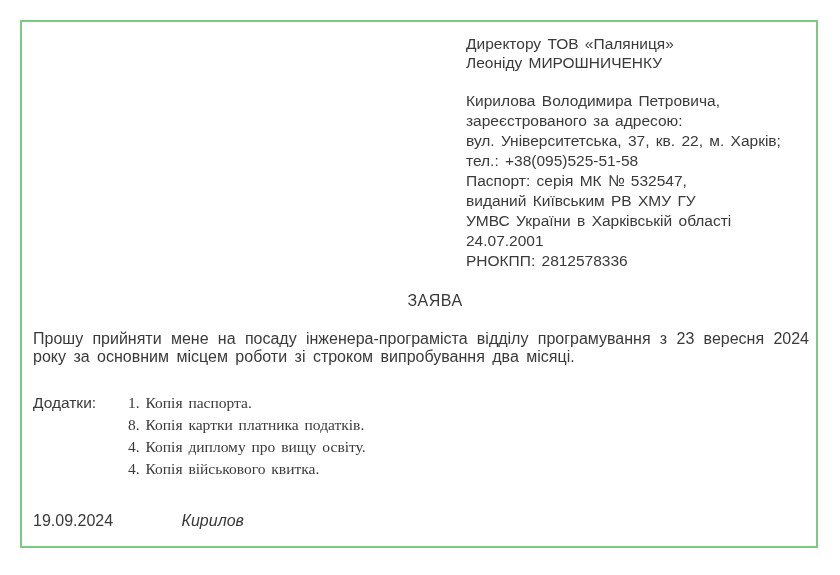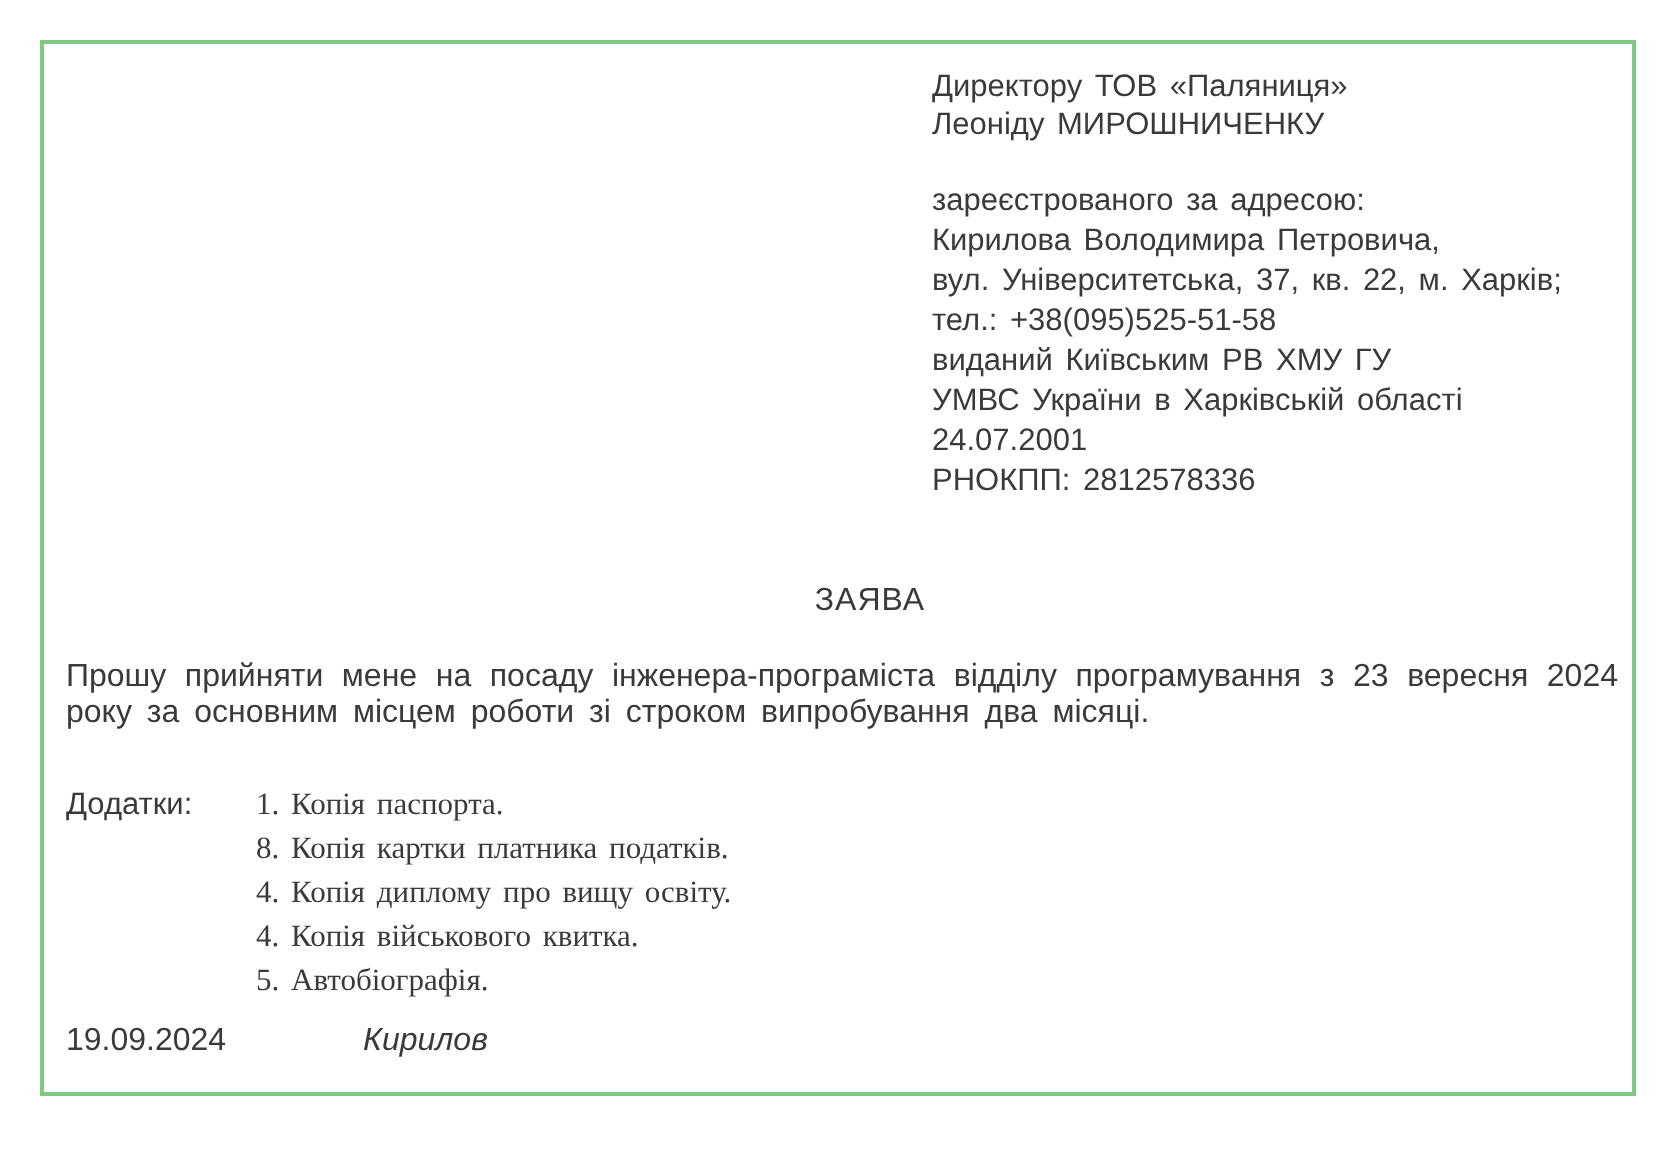--- a/index.html
+++ b/index.html
@@ -100,42 +100,42 @@
 <body style="color: rgb(58, 58, 58); background: rgb(255, 255, 255);">
 
 <div class="page-frame" style="border-color: rgb(124, 201, 130);">
 
   <div class="recipient-block">
     <div>Директору ТОВ «Паляниця»</div>
     <div>Леоніду МИРОШНИЧЕНКУ</div>
   </div>
 
   <div class="applicant-block">
+    <div>Кирилова Володимира Петровича,</div>
     <div>зареєстрованого за адресою:</div>
-    <div>Кирилова Володимира Петровича,</div>
     <div>вул. Університетська, 37, кв. 22, м. Харків;</div>
     <div>тел.: +38(095)525-51-58</div>
+    <div>Паспорт: серія МК № 532547,</div>
     <div>виданий Київським РВ ХМУ ГУ</div>
     <div>УМВС України в Харківській області</div>
     <div>24.07.2001</div>
     <div>РНОКПП: 2812578336</div>
   </div>
 
   <div class="doc-title">ЗАЯВА</div>
 
   <div class="body-paragraph">Прошу прийняти мене на посаду інженера-програміста відділу програмування з 23 вересня 2024 року за основним місцем роботи зі строком випробування два місяці.</div>
 
   <div class="attachments">
     <div class="attachments-label">Додатки:</div>
     <div class="attachments-list">
       <div>1. Копія паспорта.</div>
       <div>8. Копія картки платника податків.</div>
       <div>4. Копія диплому про вищу освіту.</div>
       <div>4. Копія військового квитка.</div>
-      <div>5. Автобіографія.</div>
     </div>
   </div>
 
   <div class="footer-row">
     <span class="date-text">19.09.2024</span>
     <span class="signature-text">Кирилов</span>
   </div>
 
 </div>
 

